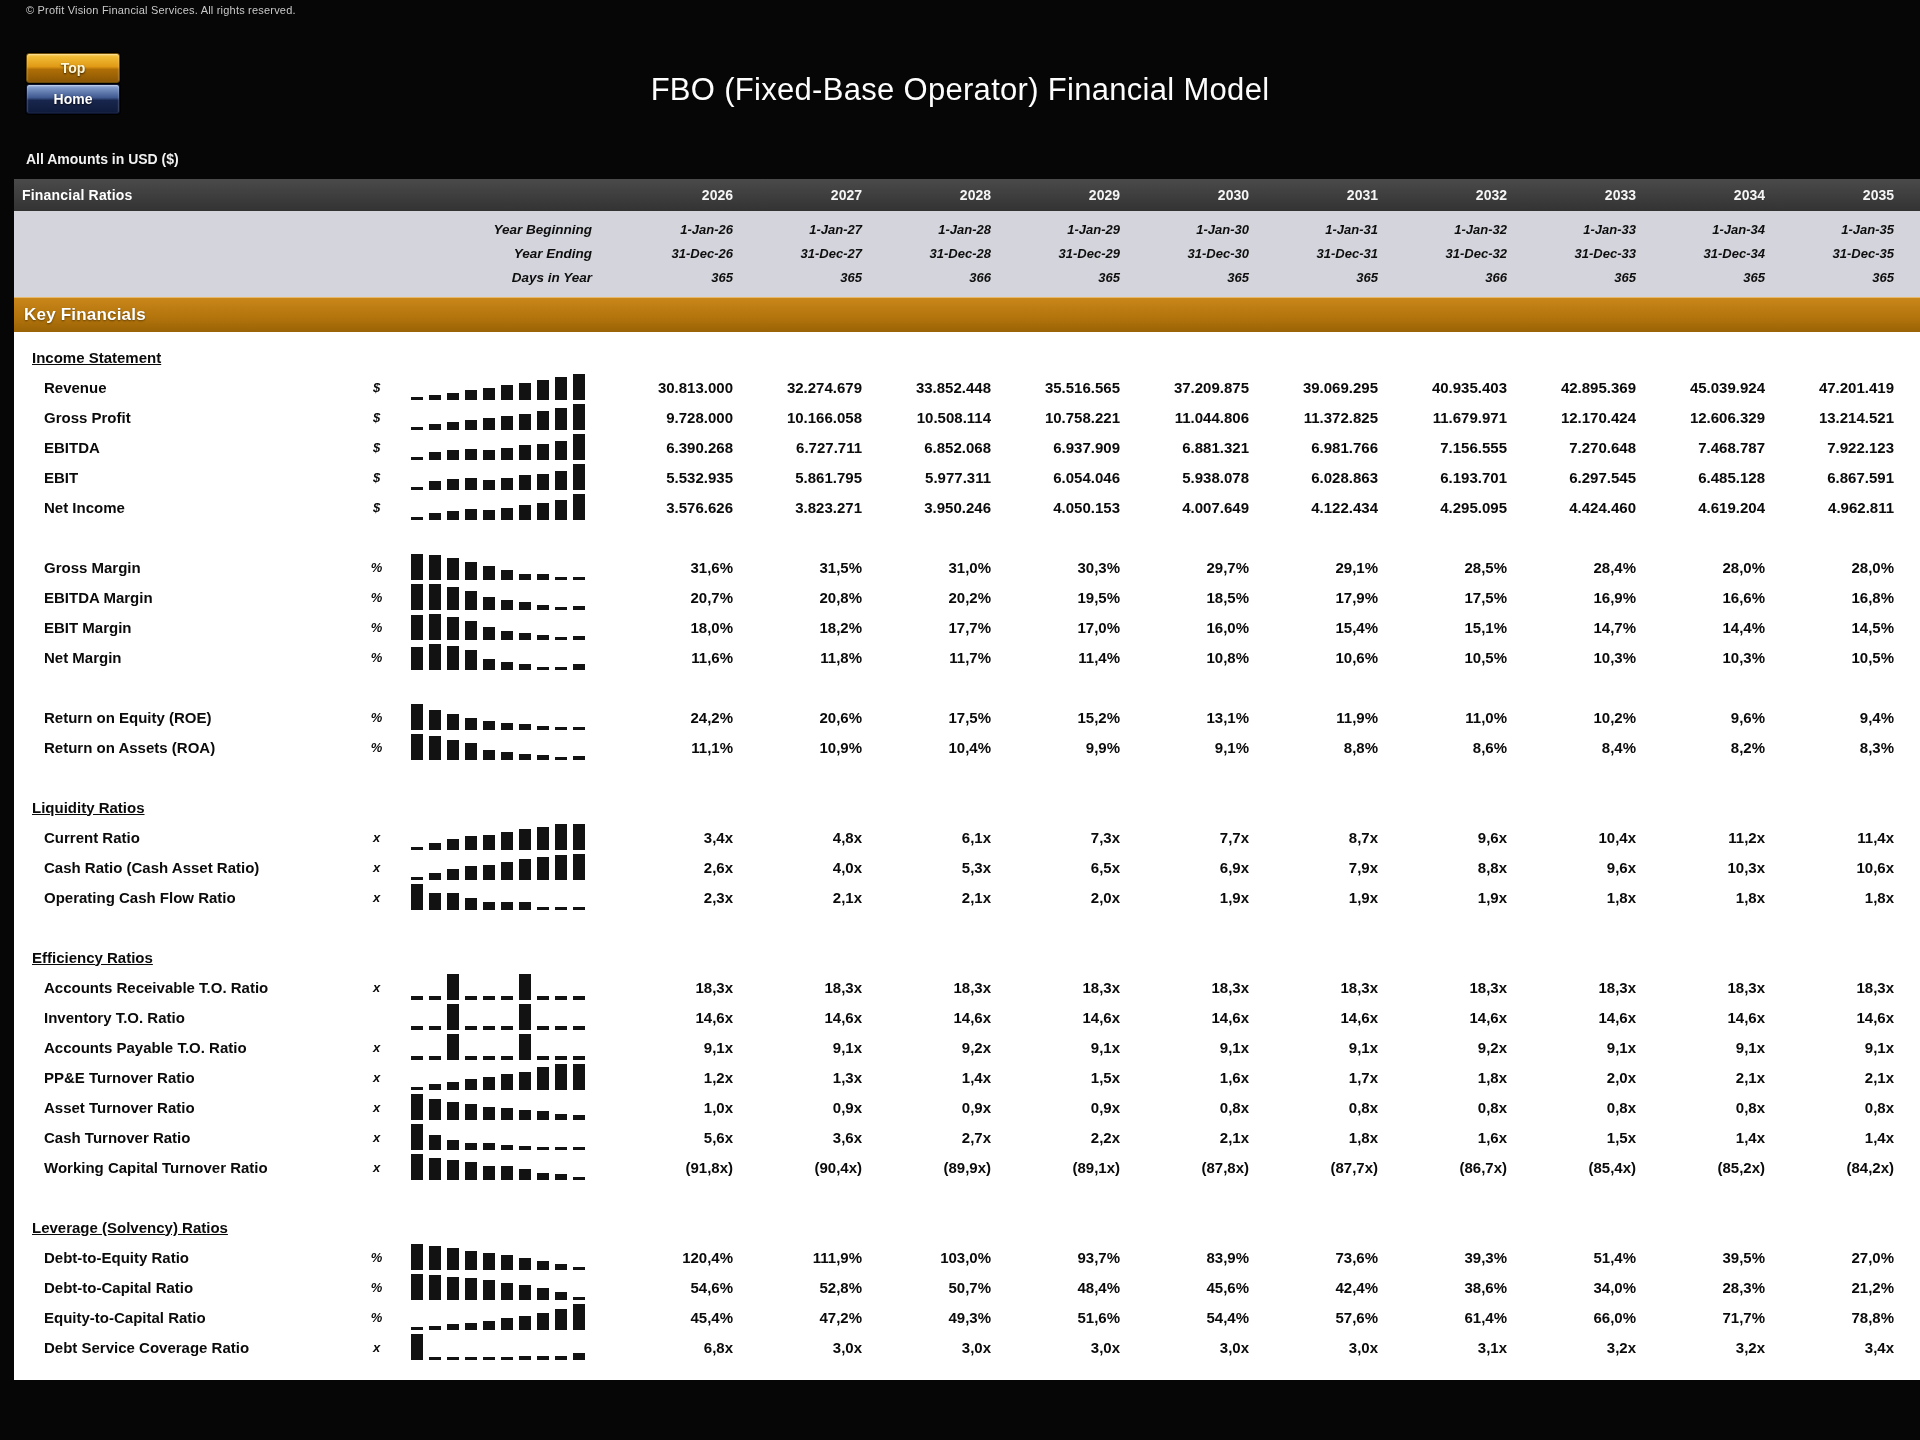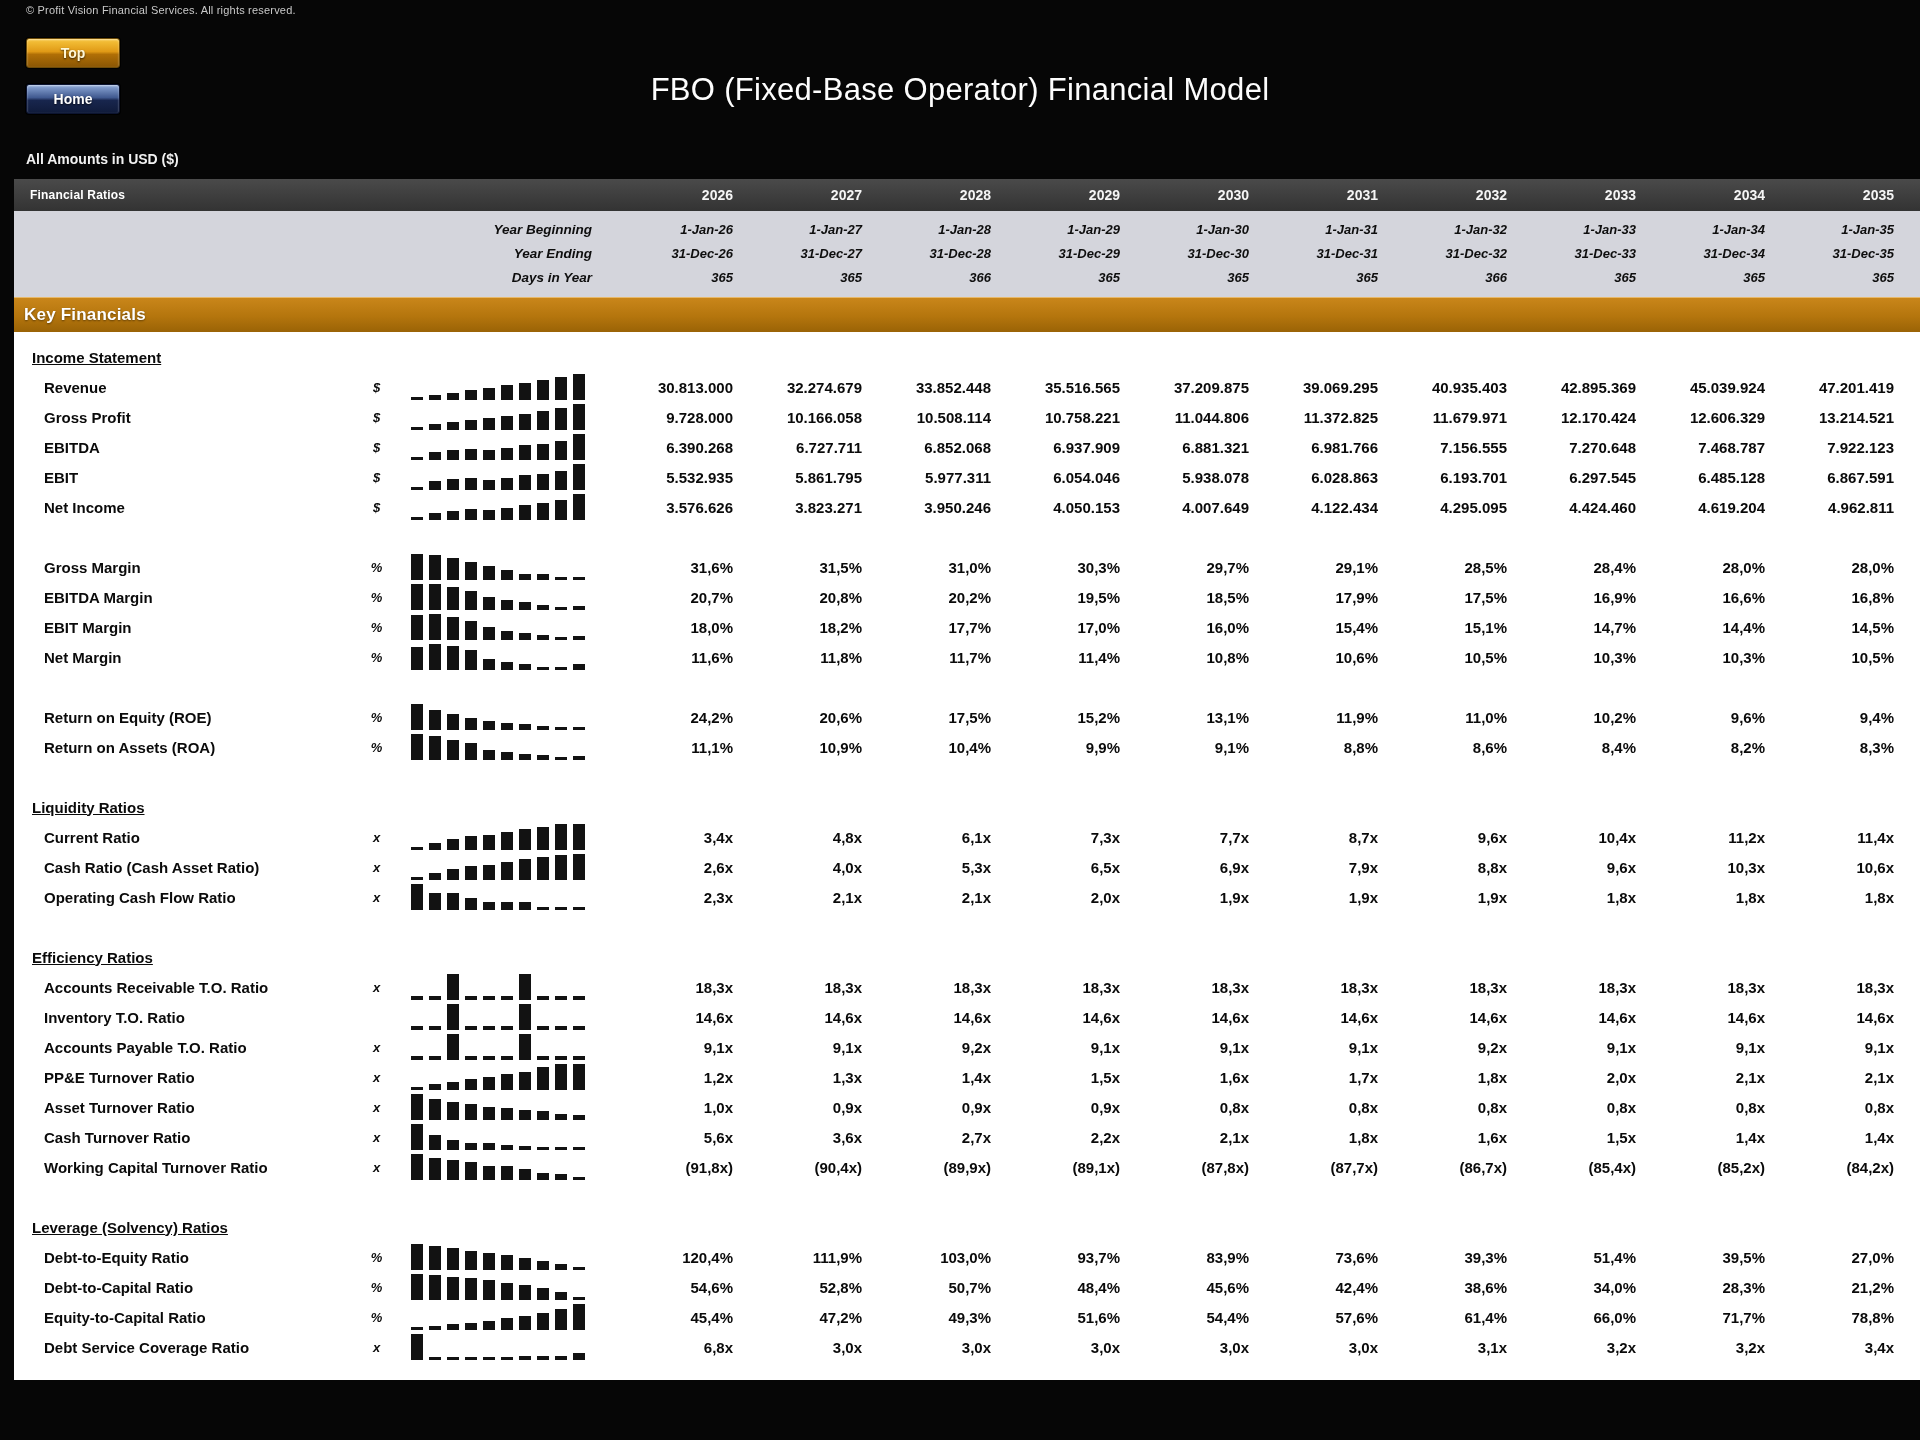--- a/index.html
+++ b/index.html
@@ -1,33 +1,33 @@
 <!DOCTYPE html>
 <html><head>
 <meta charset="utf-8">
 <style>
   html,body{margin:0;padding:0;background:#060606;width:1920px;height:1440px;overflow:hidden;
     font-family:"Liberation Sans",sans-serif;-webkit-font-smoothing:antialiased;}
   .copyright{position:absolute;left:26px;top:4px;font-size:11px;color:#c9c9c9;letter-spacing:.2px;}
   .nav-btn{position:absolute;left:26px;width:92px;height:28px;border-radius:3px;color:#fff;
     font-weight:700;font-size:14px;text-align:center;line-height:28px;cursor:pointer;
     text-shadow:0 1px 2px rgba(0,0,0,.7);box-shadow:0 0 0 1px #000, inset 0 1px 2px rgba(255,255,255,.55);}
-  .btn-top{top:38px;background:linear-gradient(180deg,#f7c53d 0%,#e09a16 45%,#b06f06 55%,#8a5604 100%);
+  .btn-top{top:53px;background:linear-gradient(180deg,#f7c53d 0%,#e09a16 45%,#b06f06 55%,#8a5604 100%);
     border:1px solid #6b4a08;color:#fff7d6;}
   .btn-home{top:84px;background:linear-gradient(180deg,#8ea9d8 0%,#40598f 45%,#18264e 55%,#101b3a 100%);
     border:1px solid #0c1430;}
   .page-title{position:absolute;left:0;top:72px;width:1920px;text-align:center;color:#fdfdfd;
     font-size:31px;font-weight:400;letter-spacing:.3px;}
   .amounts-note{position:absolute;left:26px;top:151px;color:#f2f2f2;font-size:14px;font-weight:700;}
 
   .table-wrap{position:absolute;left:14px;top:179px;width:1906px;}
   .grid{display:grid;grid-template-columns:340px 45px 215px repeat(10,129px);align-items:end;}
 
   .title-band{background:linear-gradient(180deg,#4a4a4a,#333333);height:32px;align-items:center;}
-  .title-cell{grid-column:1 / span 3;color:#fff;font-size:12px;font-weight:700;padding-left:16px;letter-spacing:.2px;}
+  .title-cell{grid-column:1 / span 3;color:#fff;font-size:14px;font-weight:700;padding-left:8px;letter-spacing:.2px;}
   .year-cell{color:#f5f5f5;font-size:14px;font-weight:600;text-align:right;padding-right:10px;line-height:32px;}
 
   .meta-area{background:#d4d5dc;padding:6px 0 8px 0;}
   .meta-row{height:24px;align-items:center;}
   .meta-label{grid-column:1 / span 3;text-align:right;padding-right:22px;font-size:13.5px;font-weight:700;font-style:italic;color:#0e0e0e;}
   .meta-val{text-align:right;padding-right:10px;font-size:13px;font-weight:700;font-style:italic;color:#0e0e0e;}
 
   .key-band{height:34px;background:linear-gradient(180deg,#c9861a 0%,#b4750d 55%,#9a6306 100%);
     align-items:center;border-top:1px solid #e7b96a;}
   .key-band-title{grid-column:1 / span 13;color:#fff;font-size:17px;font-weight:700;padding-left:10px;

